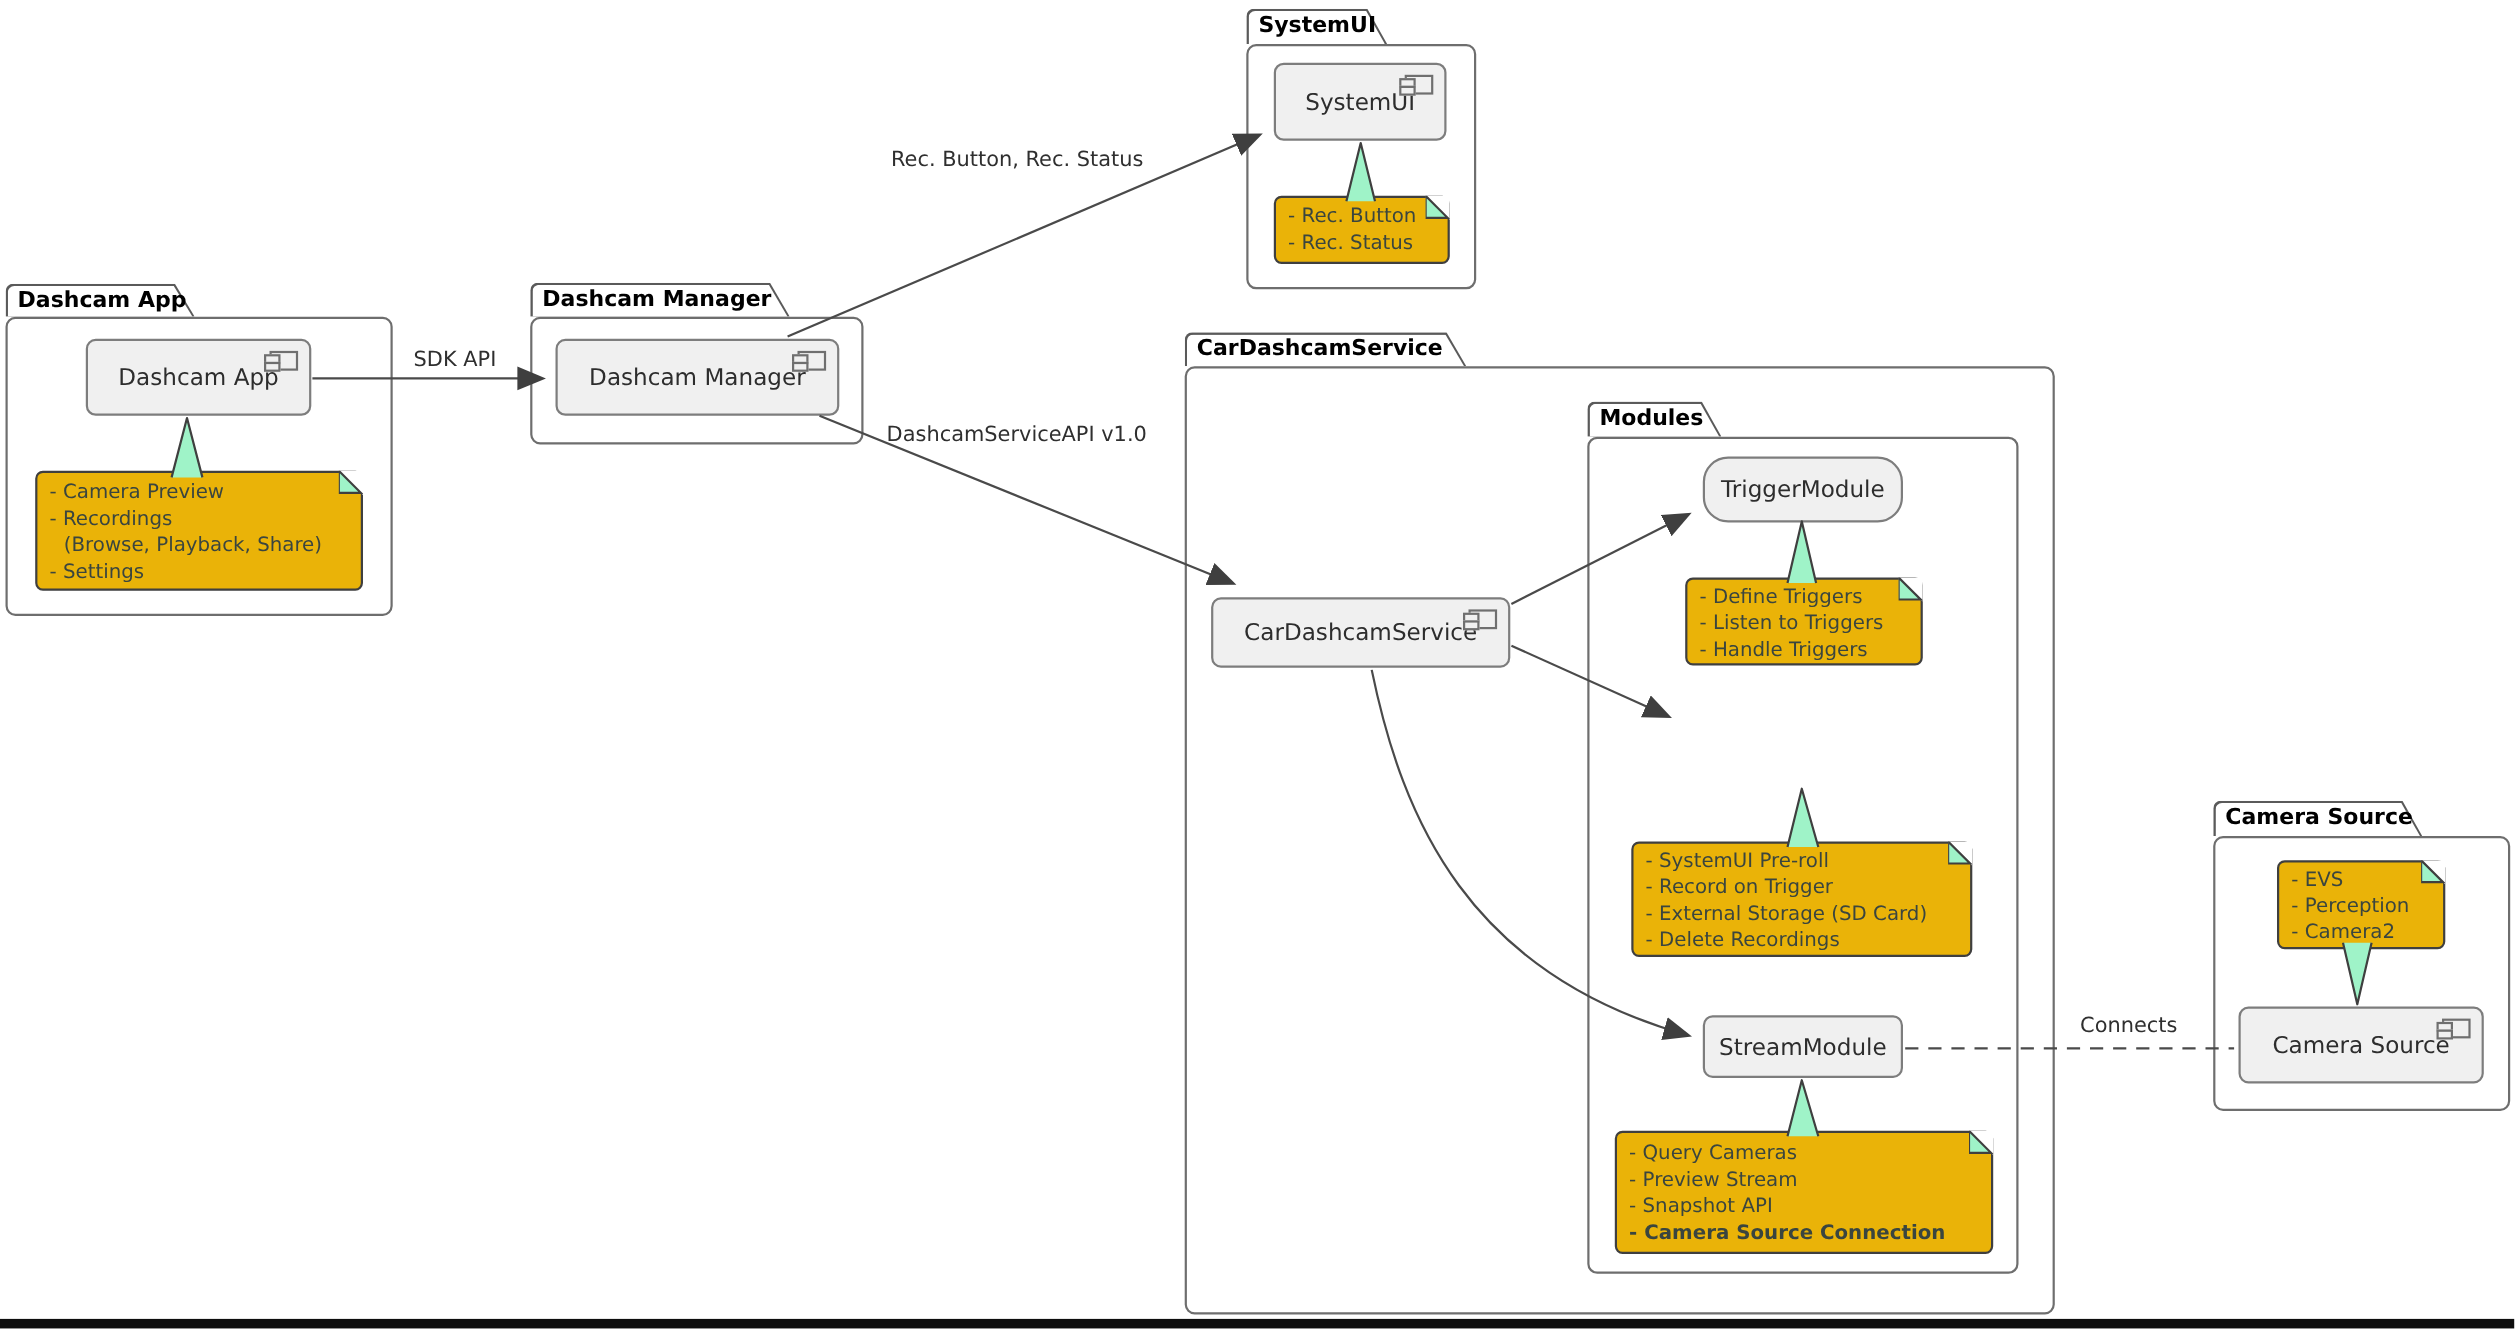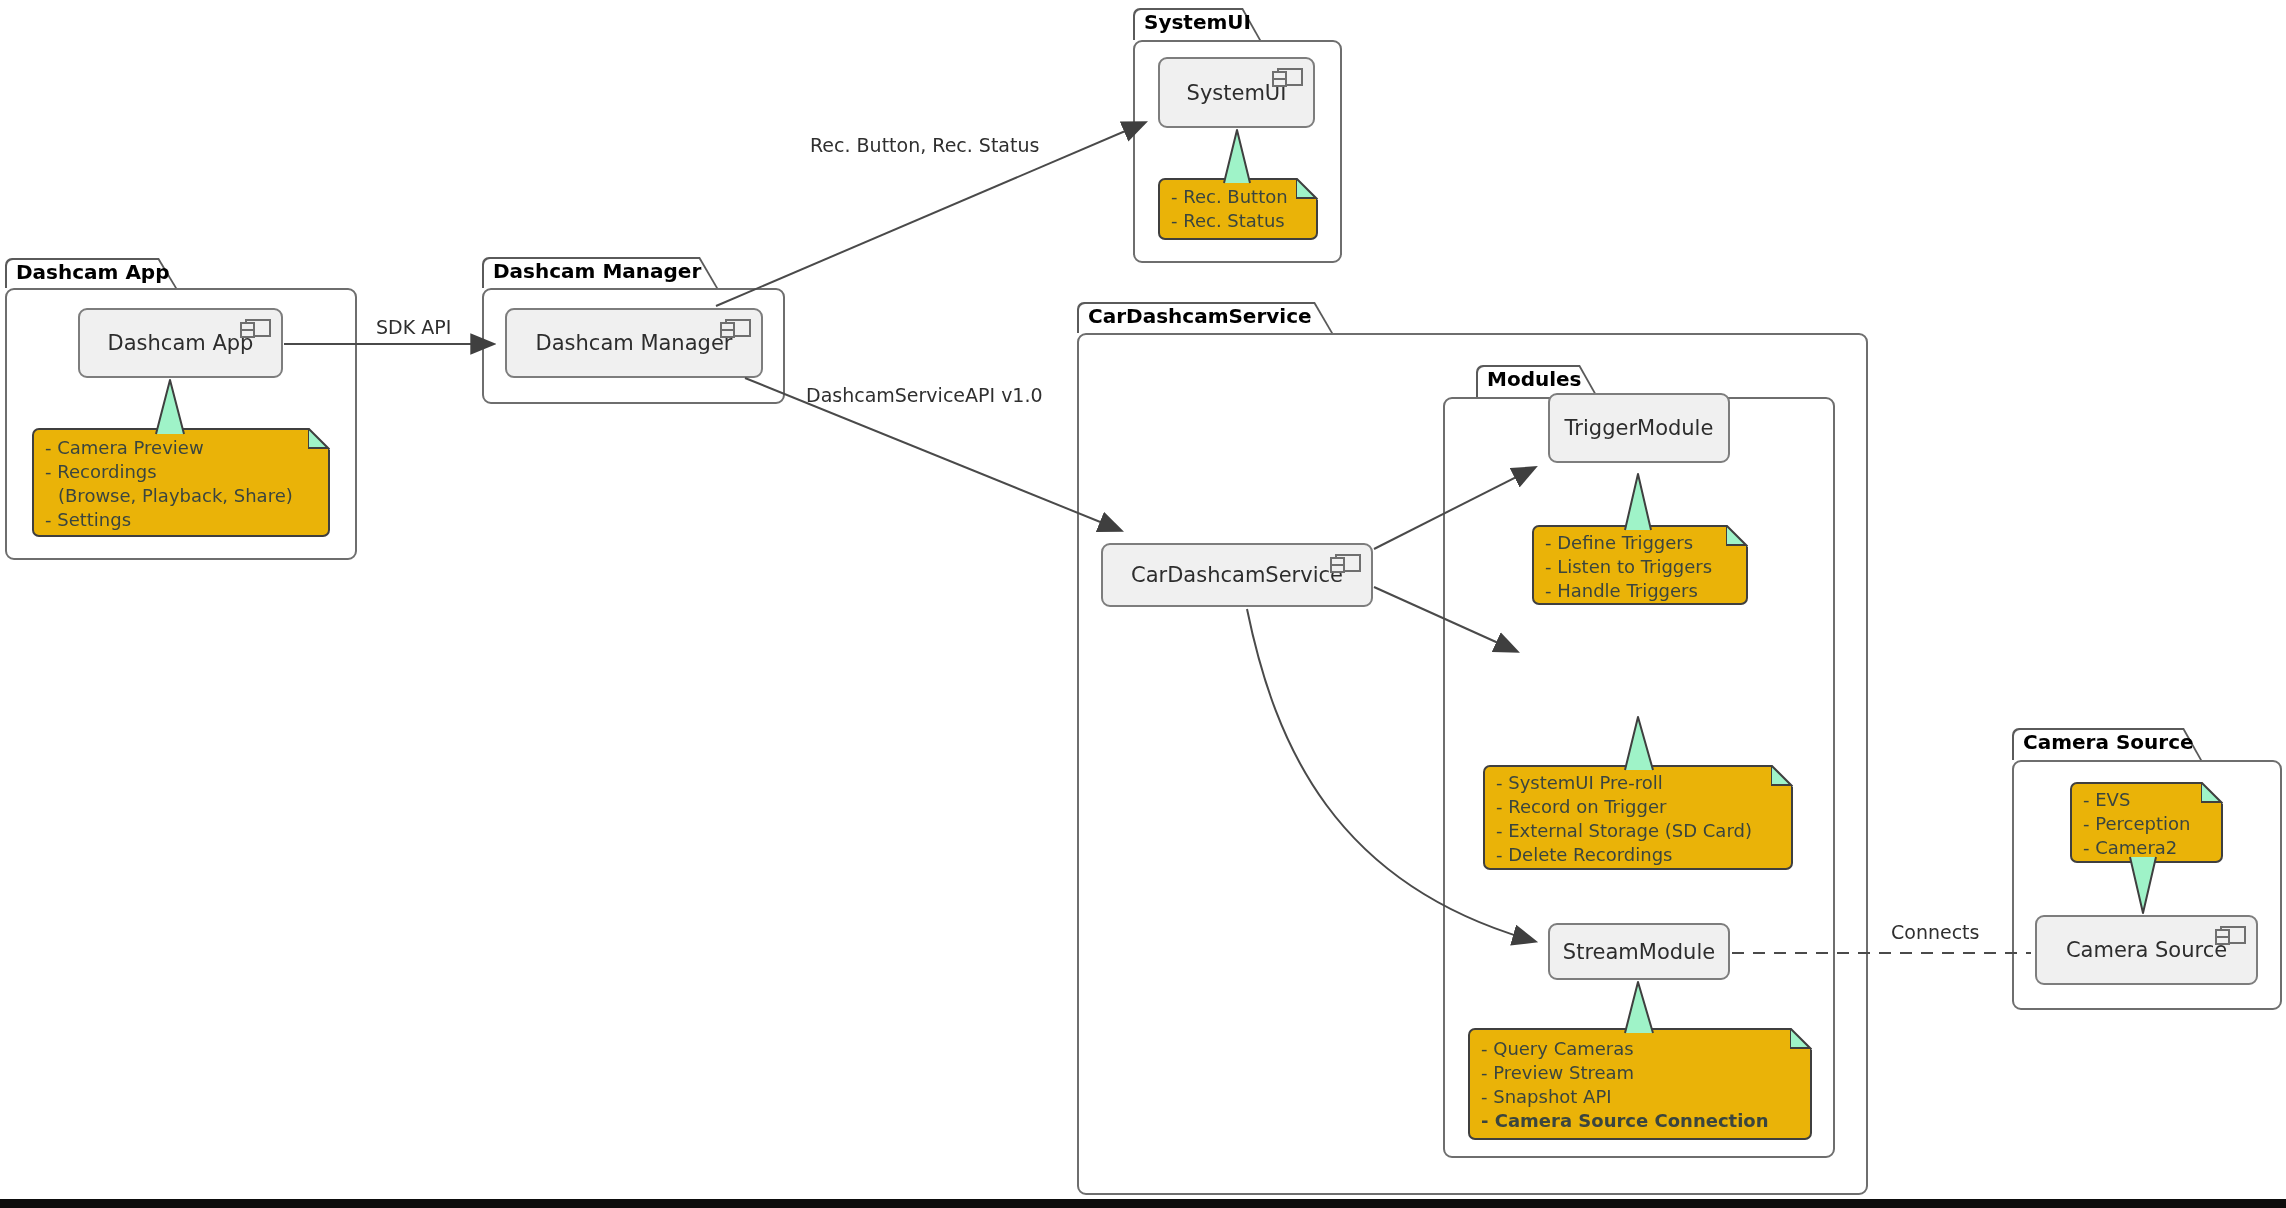--- a/index.html
+++ b/index.html
@@ -69,21 +69,21 @@
   </div>
 
   <div class="pkg-body" style="left:1077px;top:333px;width:791px;height:862px;"></div>
   <div class="pkg-tab" style="left:1077px;top:302px;width:256px;height:31px;">
     <div class="bg"></div>
     <div class="fg"></div>
     <div class="lbl">CarDashcamService</div>
   </div>
 
   <div class="pkg-body" style="left:1443px;top:397px;width:392px;height:761px;"></div>
-  <div class="pkg-tab" style="left:1443px;top:365px;width:122px;height:32px;margin-left:33px;">
+  <div class="pkg-tab" style="left:1443px;top:365px;width:122px;height:32px;">
     <div class="bg"></div>
     <div class="fg"></div>
     <div class="lbl">Modules</div>
   </div>
 
   <div class="pkg-body" style="left:2012px;top:760px;width:270px;height:250px;"></div>
   <div class="pkg-tab" style="left:2012px;top:728px;width:190px;height:32px;">
     <div class="bg"></div>
     <div class="fg"></div>
     <div class="lbl">Camera Source</div>
@@ -102,21 +102,21 @@
   <div class="comp" style="left:1158px;top:57px;width:157px;height:71px;">
     <span class="cicon"></span>
     <span>SystemUI</span>
   </div>
 
   <div class="comp" style="left:1101px;top:543px;width:272px;height:64px;">
     <span class="cicon"></span>
     <span>CarDashcamService</span>
   </div>
 
-  <div class="comp" style="left:1548px;top:393px;width:182px;height:70px;">
+  <div class="comp" style="left:1548px;top:415px;width:182px;height:60px;border-radius:23px;">
     <span>TriggerModule</span>
   </div>
 
 
   <div class="comp" style="left:1548px;top:923px;width:182px;height:57px;">
     <span>StreamModule</span>
   </div>
 
   <div class="comp" style="left:2035px;top:915px;width:223px;height:70px;">
     <span class="cicon"></span>

